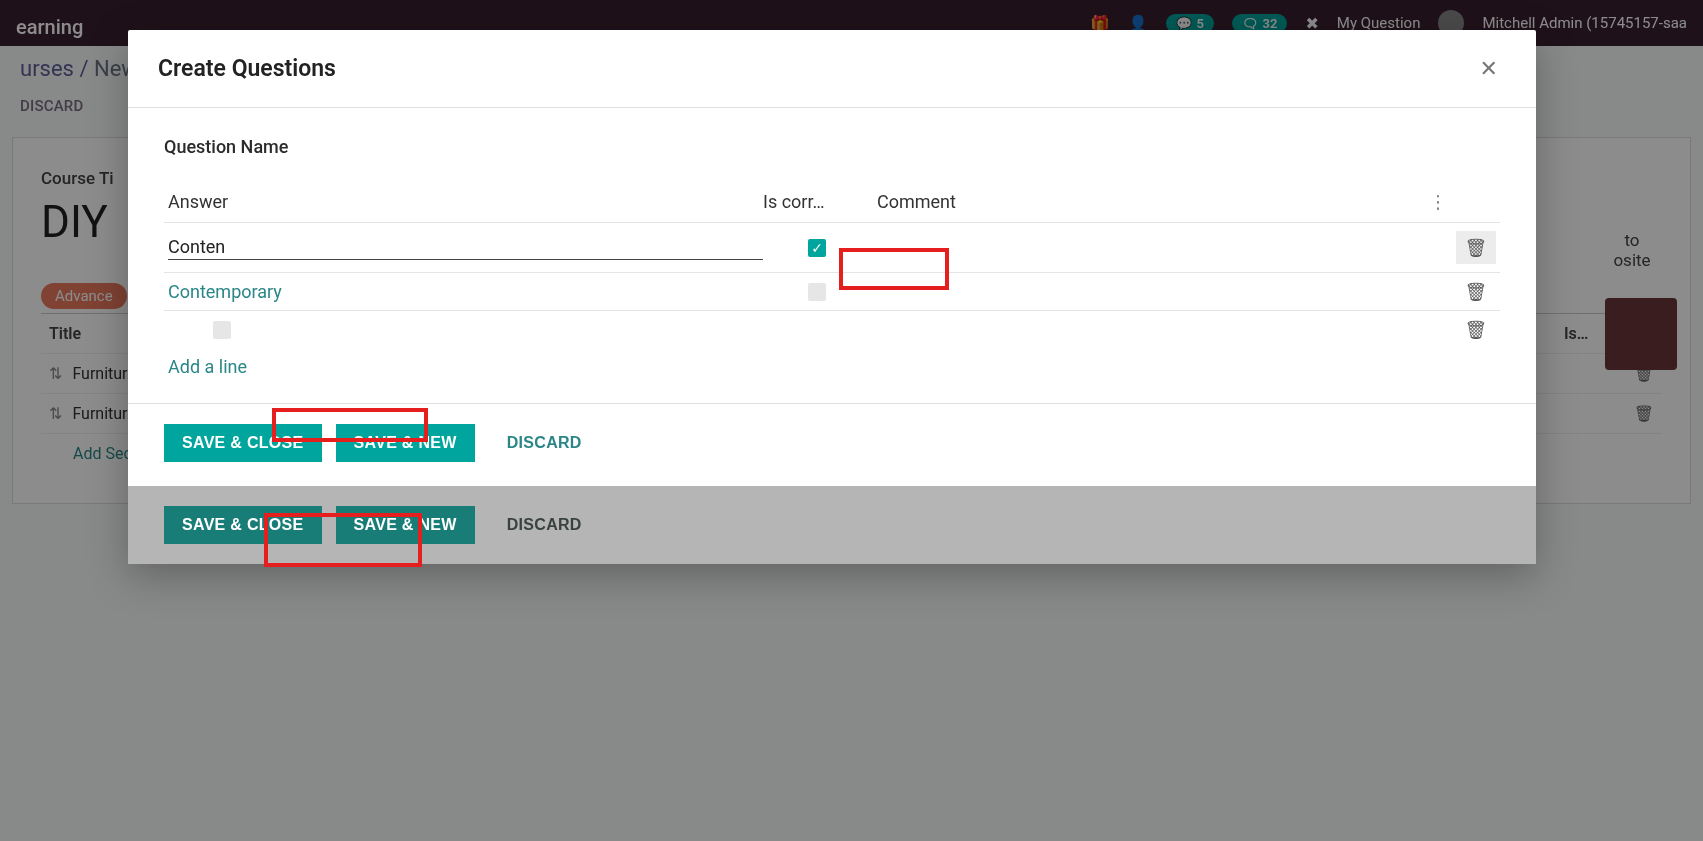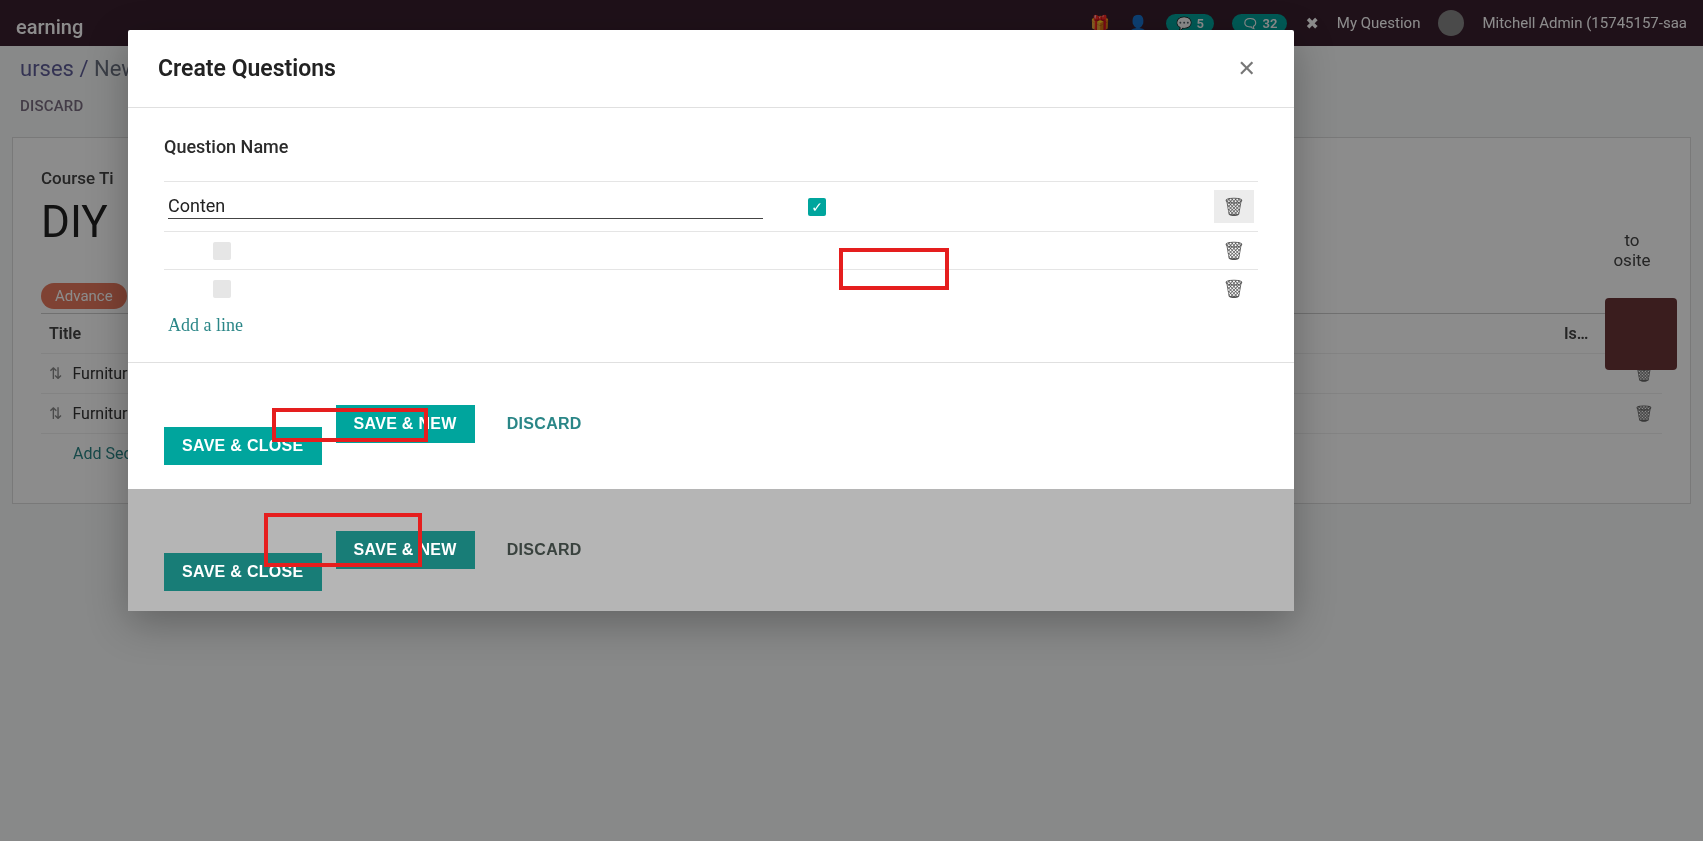--- a/index.html
+++ b/index.html
@@ -35,21 +35,21 @@
 .bg-tr .handle { color: #888; margin-right: 10px; }
 .bg-tr .txt { flex: 1; }
 .bg-tr .trash { color: #666; }
 .bg-pubbox { position: absolute; right: 26px; top: 230px; font-size: 17px; color: #444; text-align: center; width: 90px; }
 .bg-thumb { position: absolute; right: 26px; top: 298px; width: 72px; height: 72px; background: #6b3538; border-radius: 4px; }
 
 
 .overlay { position: absolute; inset: 0; background: rgba(0,0,0,0.45); }
 
 
-.modal { position: absolute; top: 30px; left: 128px; width: 1166px; background: #fff; box-shadow: 0 12px 40px rgba(0,0,0,0.28); border-radius: 2px; }
+.modal { position: absolute; top: 30px; left: 128px; width: 1408px; background: #fff; box-shadow: 0 12px 40px rgba(0,0,0,0.28); border-radius: 2px; }
 .modal-header { padding: 22px 30px; display: flex; align-items: center; }
 .modal-title { font-size: 23px; font-weight: 600; color: #222; flex: 1; }
 .modal-close { font-size: 22px; color: #777; cursor: pointer; padding: 4px 8px; }
 .modal-divider { border: none; border-top: 1px solid #e0e0e0; }
 
 .modal-body { padding: 28px 36px 18px; }
 .qn-label { font-size: 18px; font-weight: 500; color: #2b2b2b; margin-bottom: 6px; }
 .qn-input { font-size: 42px; color: #222; border: none; border-bottom: 1px solid #333; width: 100%; padding: 2px 0 4px; outline: none; }
 
 .ans-table { margin-top: 24px; width: 100%; }
@@ -66,25 +66,25 @@
 .ans-row .col-correct { width: 108px; display: flex; justify-content: center; }
 .ans-row .col-comment { flex: 1; }
 .ans-row .col-dots { width: 36px; }
 .ans-row .col-del { width: 40px; text-align: center; color: #555; }
 .ans-row .col-del.shaded { background: #ececec; padding: 6px 0; }
 
 .cbx { width: 18px; height: 18px; border-radius: 2px; display: flex; align-items: center; justify-content: center; }
 .cbx.checked { background: #00a59d; color: #fff; font-size: 14px; }
 .cbx.unchecked { background: #e6e6e6; }
 
-.add-line { padding: 8px 4px; font-size: 18px; color: #2a8687; cursor: pointer; font-family: Liberation Serif, serif; }
+.add-line { padding: 8px 4px; font-size: 18px; color: #2a8687; cursor: pointer; }
 
 .modal-footer { padding: 20px 36px 24px; border-top: 1px solid #e0e0e0; display: flex; gap: 14px; align-items: center; }
 .btn { padding: 10px 18px; font-size: 16px; font-weight: 600; border: none; cursor: pointer; letter-spacing: 0.3px; }
-.btn-primary { background: #00a59d; color: #fff; margin-top: 44px; }
+.btn-primary { background: #00a59d; color: #fff; }
 .btn-secondary { background: #00a59d; color: #fff; }
 .btn-link { background: transparent; color: #2a8687; }
 
 .modal-footer.lower { background: #b5b5b5; border-top: none; padding: 20px 36px; }
 .modal-footer.lower .btn-primary, .modal-footer.lower .btn-secondary { background: #187d77; }
 .modal-footer.lower .btn-link { color: #39423e; }
 
 
 .red-box { position: absolute; border: 4px solid #e51e1e; pointer-events: none; }
 .rb-correct { top: 248px; left: 839px; width: 110px; height: 42px; }
@@ -155,32 +155,40 @@
 <div class="modal">
   <div class="modal-header">
     <div class="modal-title">Create Questions</div>
     <div class="modal-close">✕</div>
   </div>
   <hr class="modal-divider">
   <div class="modal-body">
     <div class="qn-label">Question Name</div>
 
     <div class="ans-table">
+      <div class="ans-head">
+        <div class="col-answer">Answer</div>
+        <div class="col-correct">Is corr…</div>
+        <div class="col-comment">Comment</div>
+        <div class="col-dots">⋮</div>
+        <div class="col-del"></div>
+      </div>
 
       <div class="ans-row active">
         <div class="col-answer">Conten</div>
         <div class="col-correct">
             <div class="cbx checked">✓</div>
           </div>
         <div class="col-comment"></div>
         <div class="col-dots"></div>
         <div class="col-del shaded">🗑</div>
       </div>
 
       <div class="ans-row">
+        <div class="col-answer">Contemporary</div>
         <div class="col-correct">
             <div class="cbx unchecked"></div>
           </div>
         <div class="col-comment"></div>
         <div class="col-dots"></div>
         <div class="col-del">🗑</div>
       </div>
 
       <div class="ans-row">
         <div class="col-correct">

